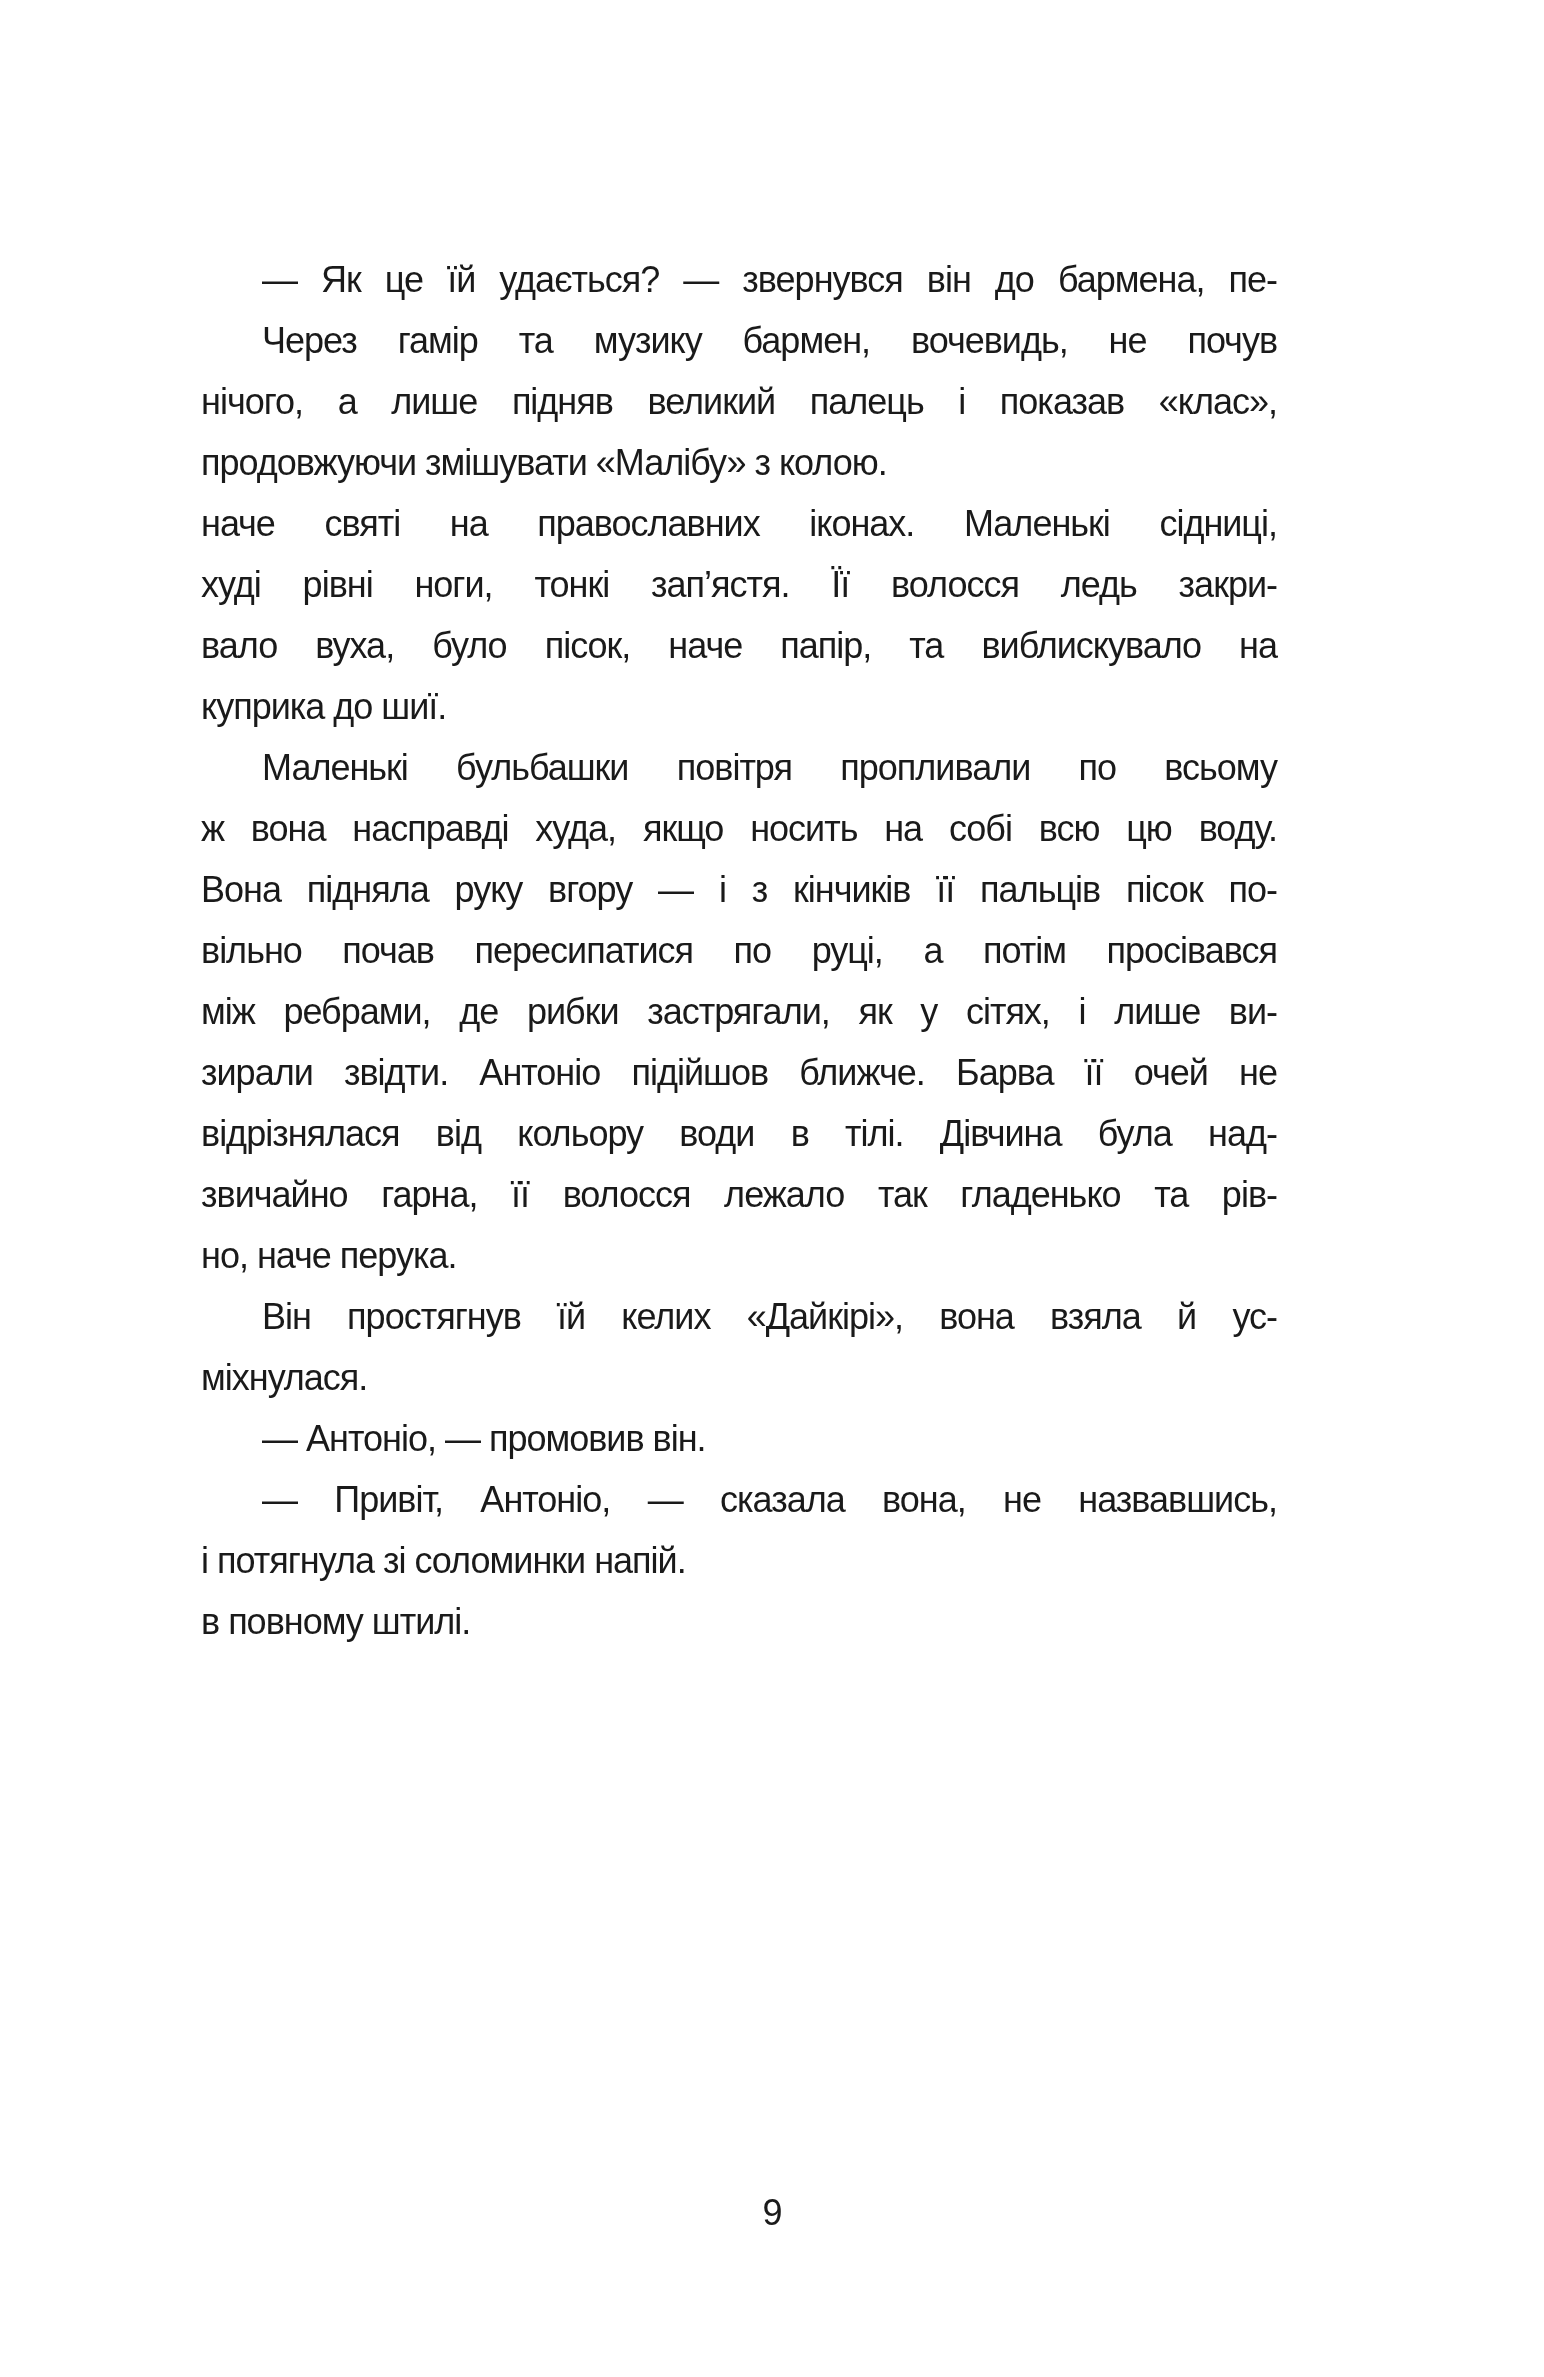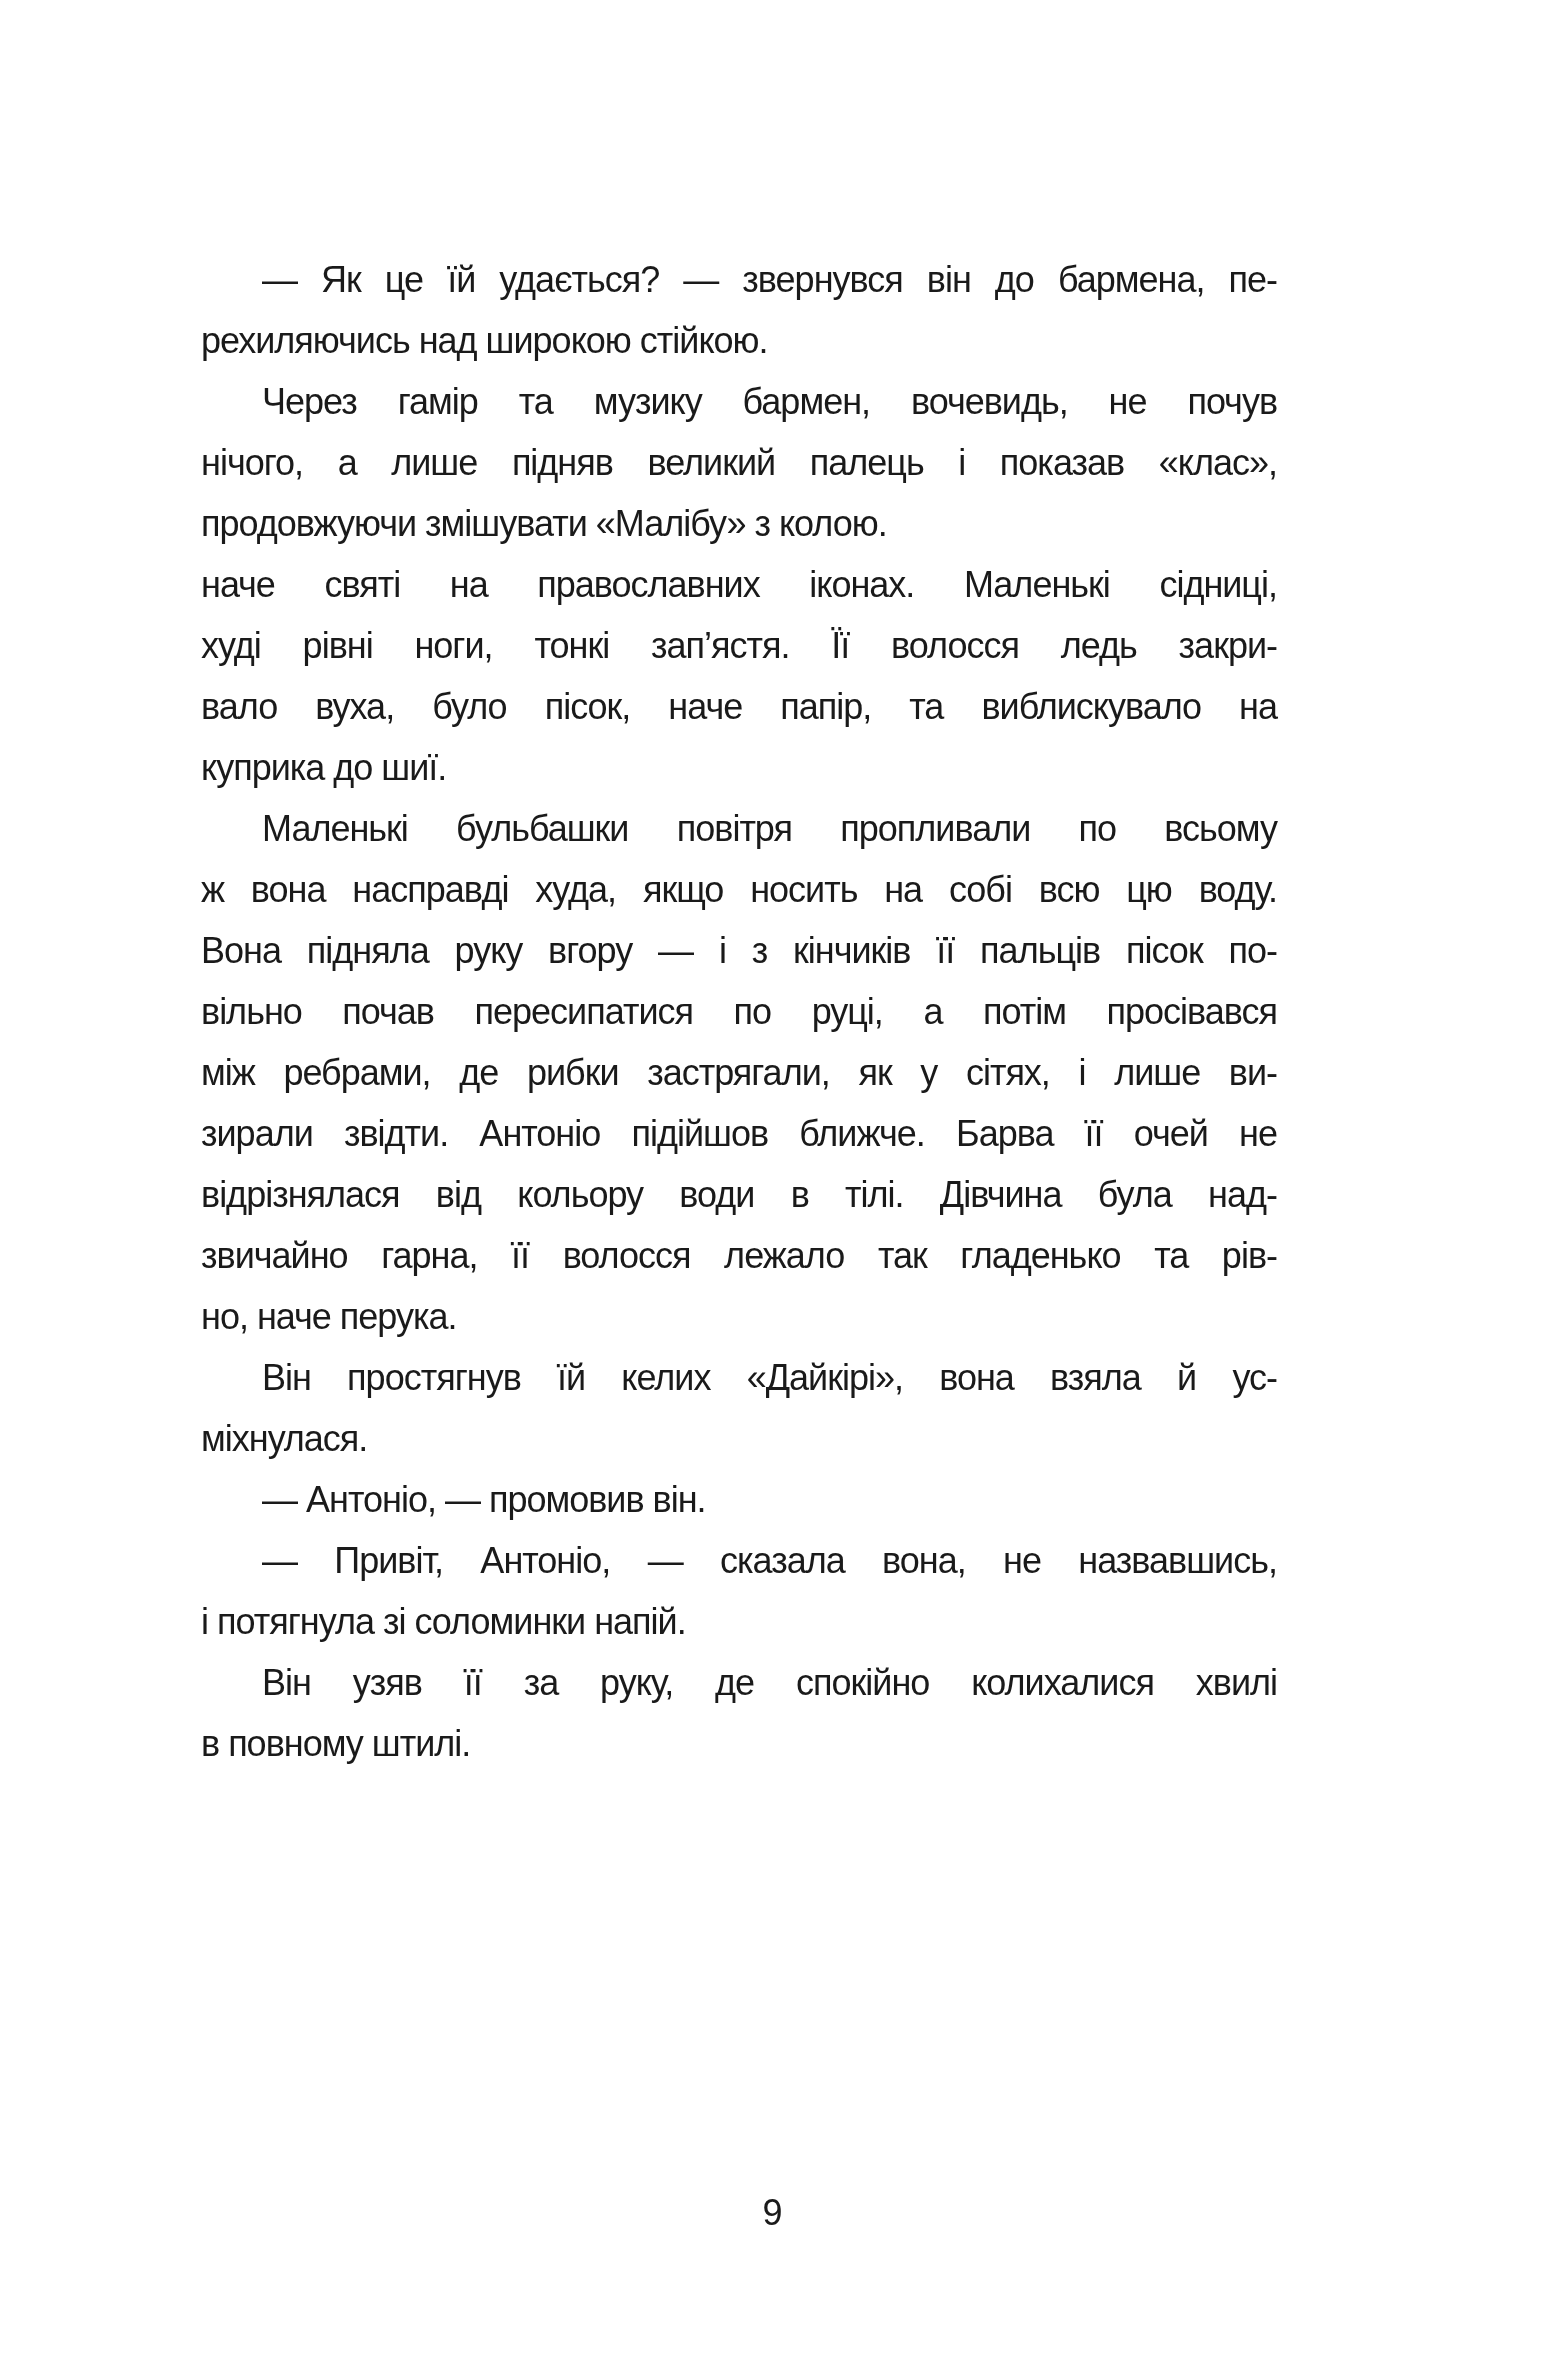--- a/index.html
+++ b/index.html
@@ -29,21 +29,20 @@
     font-size: 36px;
     color: #1a1a1a;
   }
 </style>
 </head>
 <body>
 
 <div class="page">
   <div class="text-block">
     <span class="line indent">— Як це їй удається? — звернувся він до бармена, пе-</span>
-    <span class="line last">рехиляючись над широкою стійкою.</span>
     <span class="line indent">Через гамір та музику бармен, вочевидь, не почув</span>
     <span class="line">нічого, а лише підняв великий палець і показав «клас»,</span>
     <span class="line last">продовжуючи змішувати «Малібу» з колою.</span>
     <span class="line">наче святі на православних іконах. Маленькі сідниці,</span>
     <span class="line">худі рівні ноги, тонкі зап’ястя. Її волосся ледь закри-</span>
     <span class="line">вало вуха, було пісок, наче папір, та виблискувало на</span>
     <span class="line last">куприка до шиї.</span>
     <span class="line indent">Маленькі бульбашки повітря пропливали по всьому</span>
     <span class="line">ж вона насправді худа, якщо носить на собі всю цю воду.</span>
     <span class="line">Вона підняла руку вгору — і з кінчиків її пальців пісок по-</span>
@@ -51,18 +50,17 @@
     <span class="line">між ребрами, де рибки застрягали, як у сітях, і лише ви-</span>
     <span class="line">зирали звідти. Антоніо підійшов ближче. Барва її очей не</span>
     <span class="line">відрізнялася від кольору води в тілі. Дівчина була над-</span>
     <span class="line">звичайно гарна, її волосся лежало так гладенько та рів-</span>
     <span class="line last">но, наче перука.</span>
     <span class="line indent">Він простягнув їй келих «Дайкірі», вона взяла й ус-</span>
     <span class="line last">міхнулася.</span>
     <span class="line indent last">— Антоніо, — промовив він.</span>
     <span class="line indent">— Привіт, Антоніо, — сказала вона, не назвавшись,</span>
     <span class="line last">і потягнула зі соломинки напій.</span>
-    <span class="line indent">Він узяв її за руку, де спокійно колихалися хвилі</span>
     <span class="line last">в повному штилі.</span>
   </div>
   <div class="page-number">9</div>
 </div>
 
 
 </body></html>

